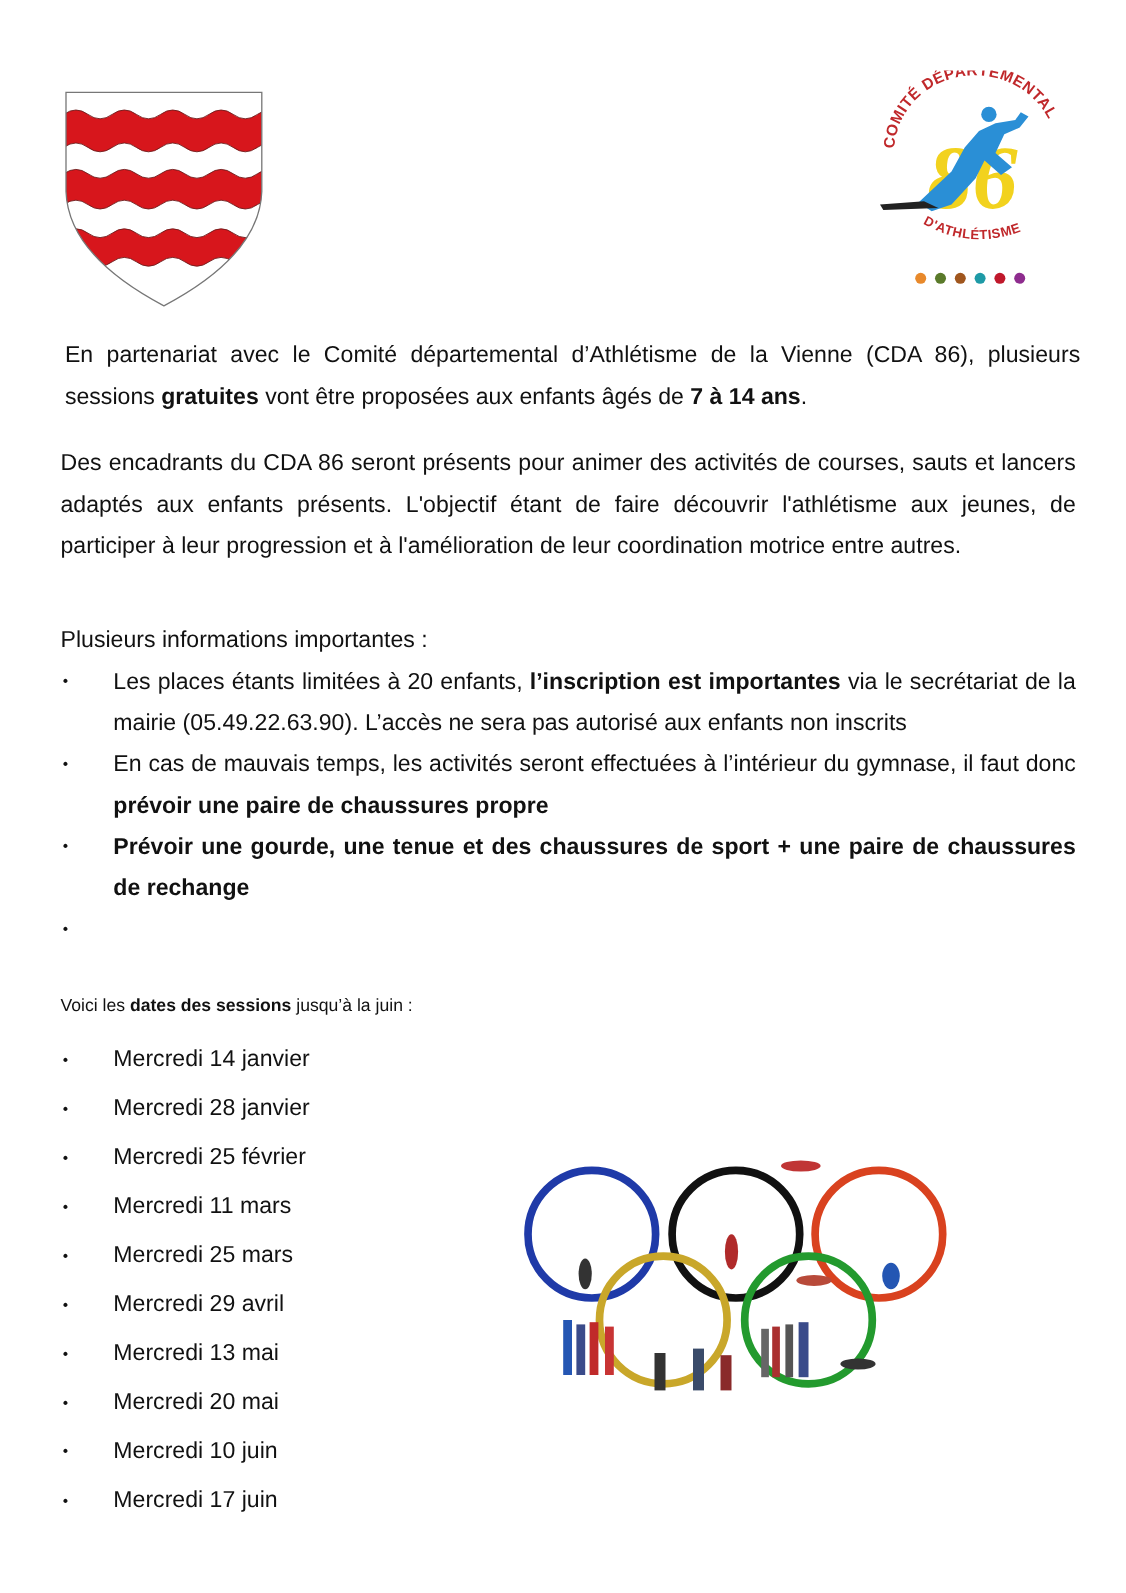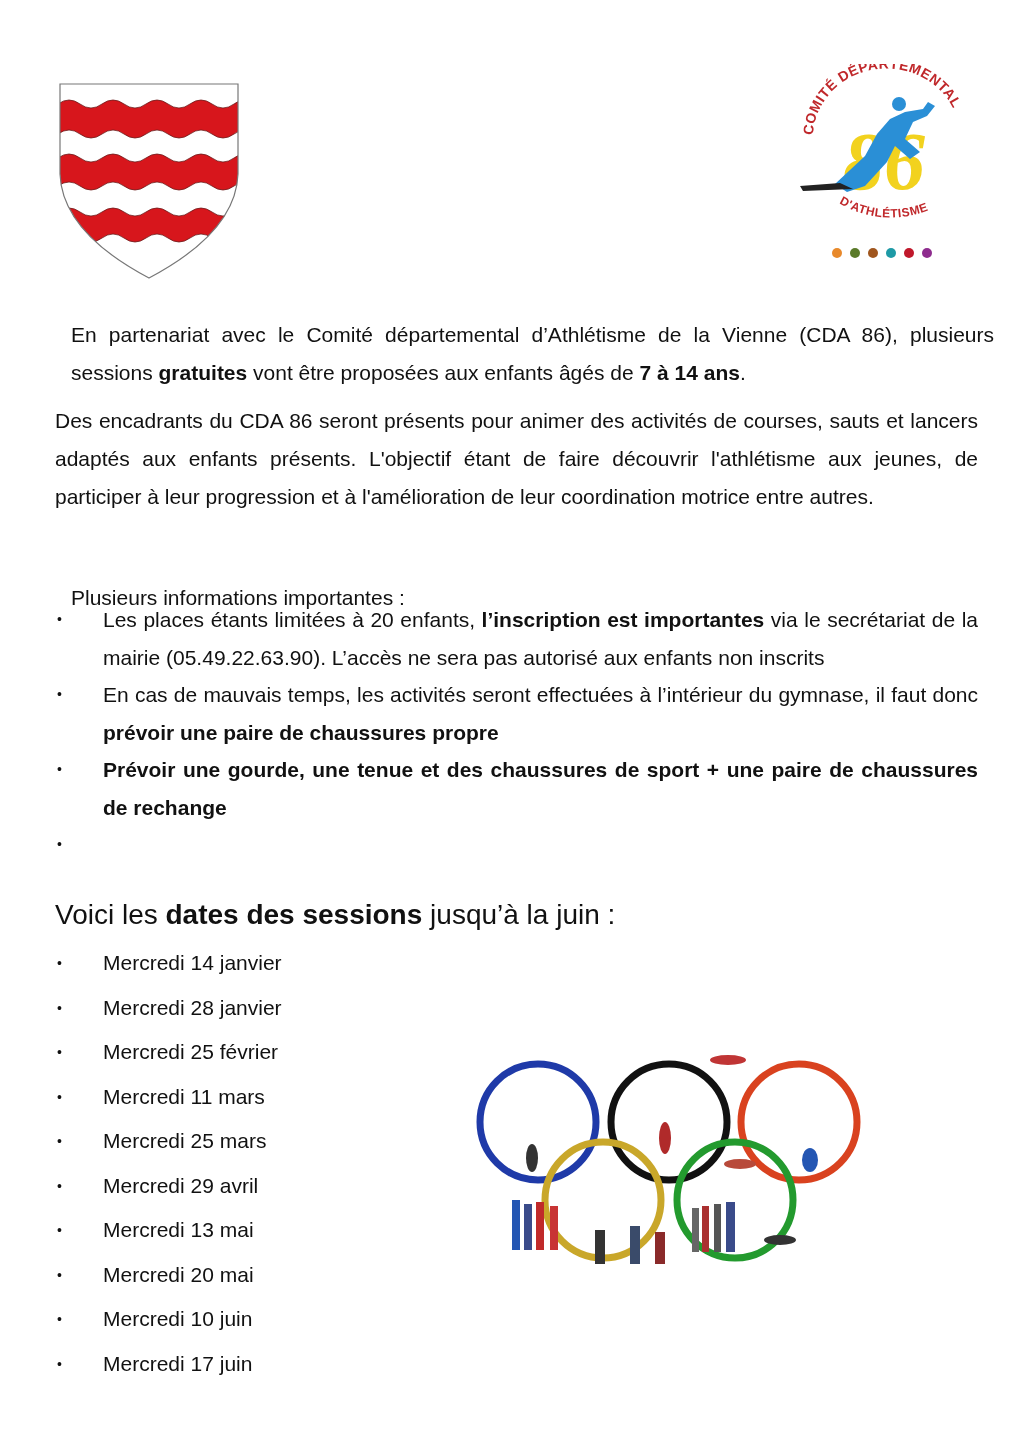--- a/index.html
+++ b/index.html
@@ -21,21 +21,21 @@
   b { font-weight: bold; }
 
   .p1 { top: 300px; }
   .p2 { top: 402px; }
   .p3 { top: 563px; }
 
   .info-list { position: absolute; left: 55px; top: 601px; width: 923px; margin: 0; padding: 0; list-style: none; }
   .info-list li { position: relative; padding-left: 48px; font-size: 21px; line-height: 37.5px; }
   .bullet { position: absolute; left: 2px; top: 0; font-size: 14px; }
 
-  .dates-intro { position: absolute; left: 55px; top: 896px; font-size: 28px; line-height: 38px;
+  .dates-intro { position: absolute; left: 55px; top: 896px; font-size: 16px; line-height: 38px;
                  font-family: "Liberation Sans", sans-serif; }
   .dates-list { position: absolute; left: 55px; top: 944px; margin: 0; padding: 0; list-style: none; }
   .dates-list li { position: relative; padding-left: 48px; font-size: 21px; height: 44.5px; line-height: 38px; }
 
   .rings { position: absolute; left: 470px; top: 1040px; width: 400px; height: 240px; }
 </style>
 </head>
 <body>
 
 <div class="page">
@@ -74,25 +74,25 @@
     <g>
       <circle cx="42" cy="189" r="5" fill="#e8892b"></circle>
       <circle cx="60" cy="189" r="5" fill="#5a7a2a"></circle>
       <circle cx="78" cy="189" r="5" fill="#a0561e"></circle>
       <circle cx="96" cy="189" r="5" fill="#1e9aa6"></circle>
       <circle cx="114" cy="189" r="5" fill="#c0182b"></circle>
       <circle cx="132" cy="189" r="5" fill="#8e2c8e"></circle>
     </g>
   </svg>
 
-  <p class="txt p1 justify" style="margin:16px"><span>En partenariat avec le Comité départemental d’Athlétisme de la Vienne (CDA 86), plusieurs sessions </span><b>gratuites</b><span> vont être proposées aux enfants âgés de </span><b>7 à 14 ans</b><span>.</span></p>
+  <p class="txt p1 justify" style="margin:4px"><span>En partenariat avec le Comité départemental d’Athlétisme de la Vienne (CDA 86), plusieurs sessions </span><b>gratuites</b><span> vont être proposées aux enfants âgés de </span><b>7 à 14 ans</b><span>.</span></p>
 
   <p class="txt p2 justify" style="margin:0">Des encadrants du CDA 86 seront présents pour animer des activités de courses, sauts et lancers adaptés aux enfants présents. L'objectif étant de faire découvrir l'athlétisme aux jeunes, de participer à leur progression et à l'amélioration de leur coordination motrice entre autres.</p>
 
-  <p class="txt p3" style="margin:16px">Plusieurs informations importantes :</p>
+  <p class="txt p3" style="margin:0">Plusieurs informations importantes :</p>
 
   <ul class="info-list txt" style="top:601px">
     <li class="justify"><span class="bullet">•</span><span>Les places étants limitées à 20 enfants, </span><b>l’inscription est importantes</b><span> via le secrétariat de la mairie (05.49.22.63.90). L’accès ne sera pas autorisé aux enfants non inscrits</span></li>
     <li class="justify"><span class="bullet">•</span><span>En cas de mauvais temps, les activités seront effectuées à l’intérieur du gymnase, il faut donc </span><b>prévoir une paire de chaussures propre</b></li>
     <li class="justify"><span class="bullet">•</span><b>Prévoir une gourde, une tenue et des chaussures de sport  + une paire de chaussures de rechange</b></li>
     <li><span class="bullet">•</span></li>
   </ul>
 
   <p class="dates-intro" style="margin:0"><span>Voici les </span><b>dates des sessions</b><span> jusqu’à la juin :</span></p>
 

